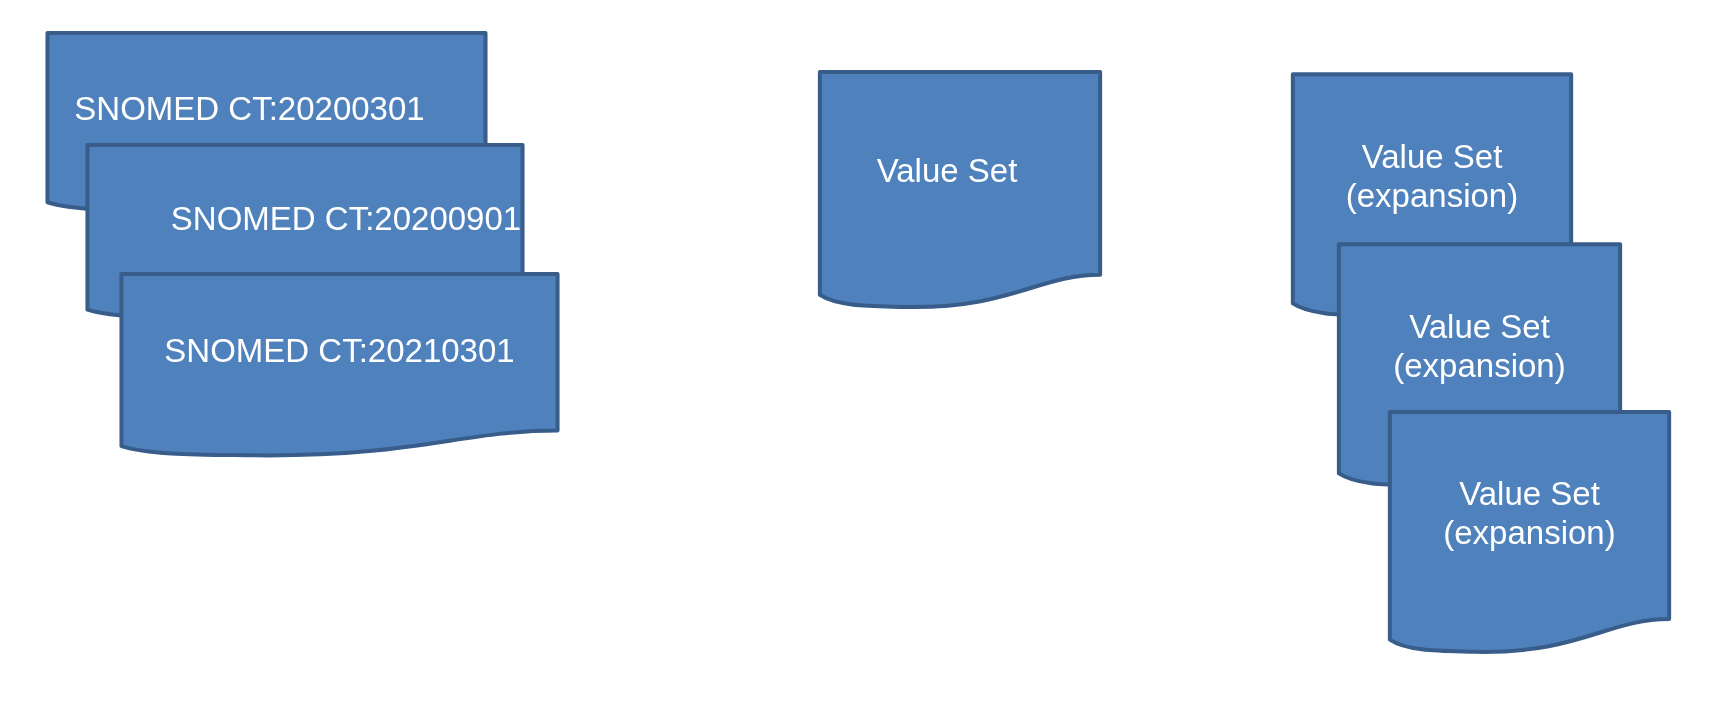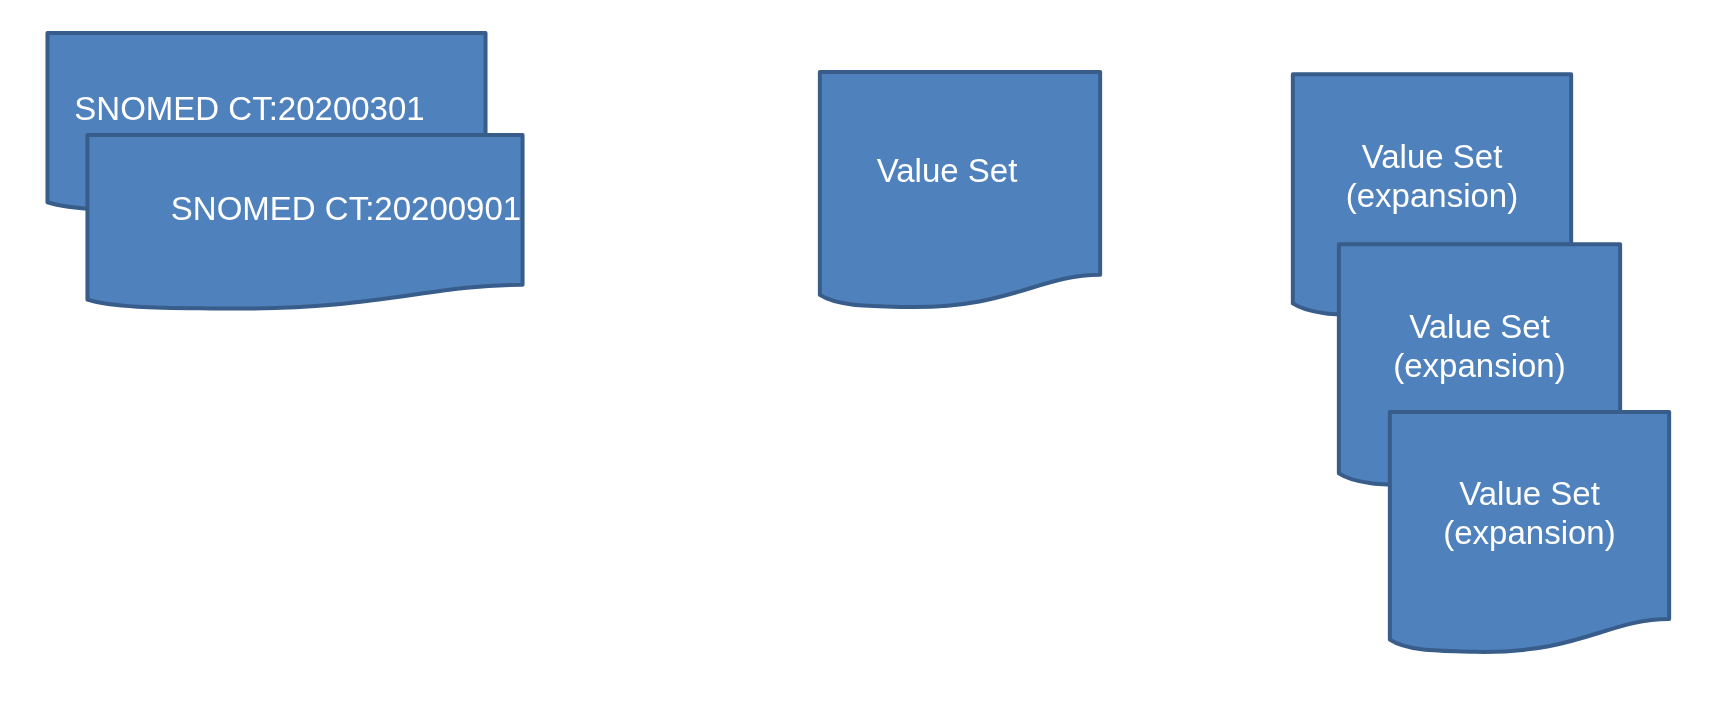--- a/index.html
+++ b/index.html
@@ -43,21 +43,21 @@
     justify-content: center;
     color: var(--doc-text, #FFFFFF);
     font-size: 33px;
     line-height: 39px;
     text-align: center;
     white-space: nowrap;
     pointer-events: none;
   }
   
   #doc-l1 { left: 43px;   top: 30px;  width: 447px; height: 186px; }
-  #doc-l2 { left: 83px;   top: 132px; width: 444px; height: 181px; }
+  #doc-l2 { left: 83px;   top: 142px; width: 444px; height: 181px; }
   #doc-l3 { left: 117px;  top: 271px; width: 445px; height: 189px; }
   #doc-m1 { left: 817px;  top: 68px;  width: 286px; height: 245px; }
   #doc-r1 { left: 1290px; top: 70px;  width: 284px; height: 252px; }
   #doc-r2 { left: 1336px; top: 240px; width: 287px; height: 252px; }
   #doc-r3 { left: 1387px; top: 408px; width: 285px; height: 250px; }
   
   #doc-l1 .doc-label { transform: translateX(-17px); }
   #doc-l2 .doc-label { transform: translateX(41px); }
   #doc-m1 .doc-label { transform: translateX(-13px); }
 </style>
@@ -73,20 +73,26 @@
     <div class="doc-label">SNOMED CT:20200301</div>
   </div>
 
   <div class="doc" id="doc-l2">
     <svg class="doc-shape" viewBox="0 0 200 122" preserveAspectRatio="none" aria-hidden="true">
       <path d="M 2,2 L 198,2 L 198,103 C 155,103 135,120 62,119 C 40,118.5 15,119 2,113 Z"></path>
     </svg>
     <div class="doc-label">SNOMED CT:20200901</div>
   </div>
 
+  <div class="doc" id="doc-l3">
+    <svg class="doc-shape" viewBox="0 0 200 122" preserveAspectRatio="none" aria-hidden="true">
+      <path d="M 2,2 L 198,2 L 198,103 C 155,103 135,120 62,119 C 40,118.5 15,119 2,113 Z"></path>
+    </svg>
+    <div class="doc-label">SNOMED CT:20210301</div>
+  </div>
 
   <div class="doc" id="doc-m1">
     <svg class="doc-shape" viewBox="0 0 200 122" preserveAspectRatio="none" aria-hidden="true">
       <path d="M 2,2 L 198,2 L 198,103 C 155,103 135,120 62,119 C 40,118.5 15,119 2,113 Z"></path>
     </svg>
     <div class="doc-label">
       <div>Value Set</div>
     </div>
   </div>
 

